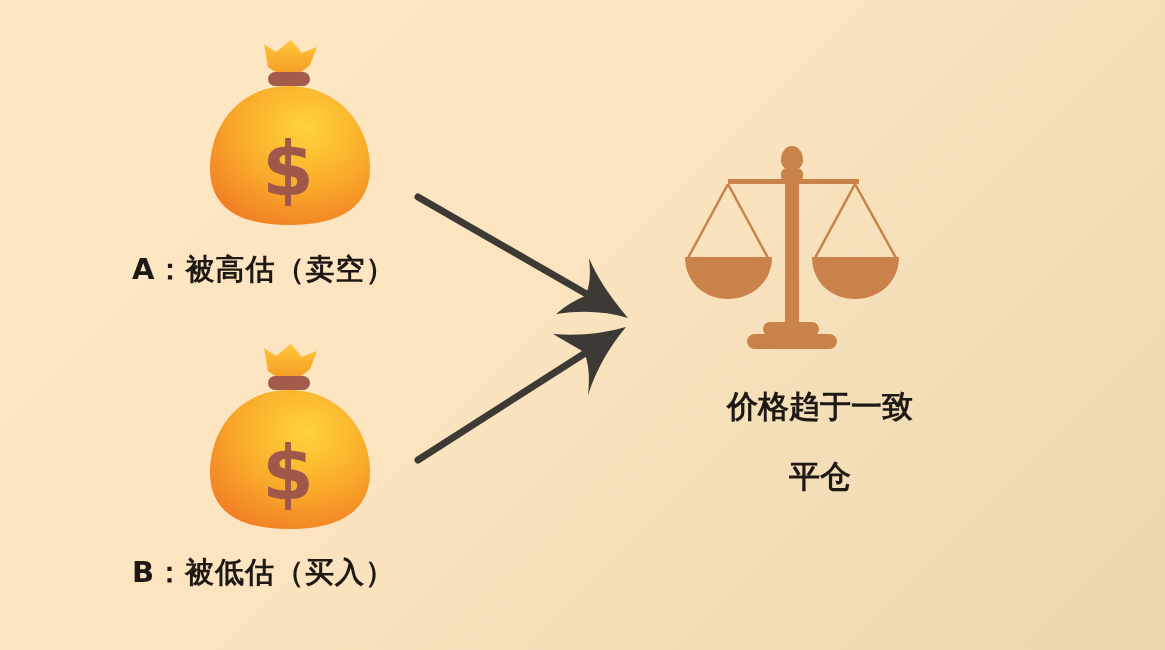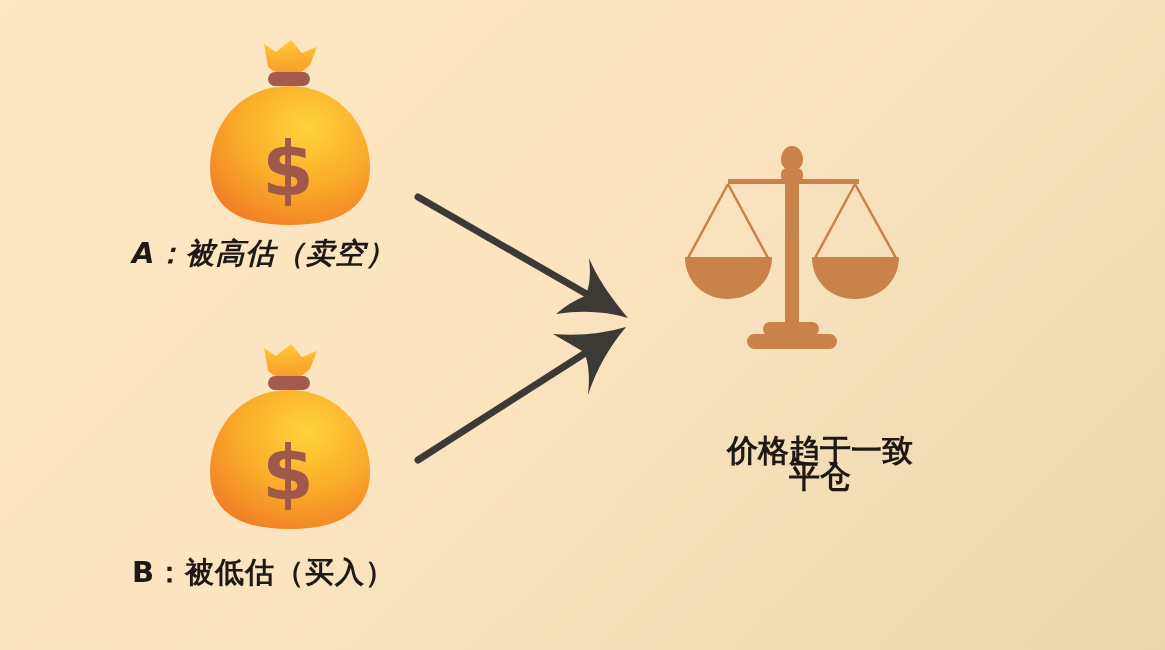--- a/index.html
+++ b/index.html
@@ -68,17 +68,17 @@
     <line x1="728" y1="184" x2="768" y2="258" stroke-width="2.5" fill="none"></line>
     <line x1="855" y1="184" x2="815" y2="258" stroke-width="2.5" fill="none"></line>
     <line x1="855" y1="184" x2="896" y2="258" stroke-width="2.5" fill="none"></line>
     <path d="M685 257 L772 257 C772 282 752 299 728 299 C704 299 685 282 685 257 Z" stroke="none"></path>
     <path d="M812 257 L899 257 C899 282 879 299 855 299 C831 299 812 282 812 257 Z" stroke="none"></path>
     <rect x="763" y="322" width="56" height="14" rx="7" stroke="none"></rect>
     <rect x="747" y="334" width="90" height="15" rx="7.5" stroke="none"></rect>
   </g>
 </svg>
 
-<div class="label" style="left:132px; top:234px;font-style:italic;">A：被高估（卖空）</div>
+<div class="label" style="left:132px; top:250px;">A：被高估（卖空）</div>
 <div class="label" style="left:132px; top:553px;">B：被低估（买入）</div>
 
-<div class="result" style="top:382px;margin-top:44px;">价格趋于一致</div>
+<div class="result" style="top:382px;">价格趋于一致</div>
 <div class="result" style="top:452px;">平仓</div>
 
 </body></html>

